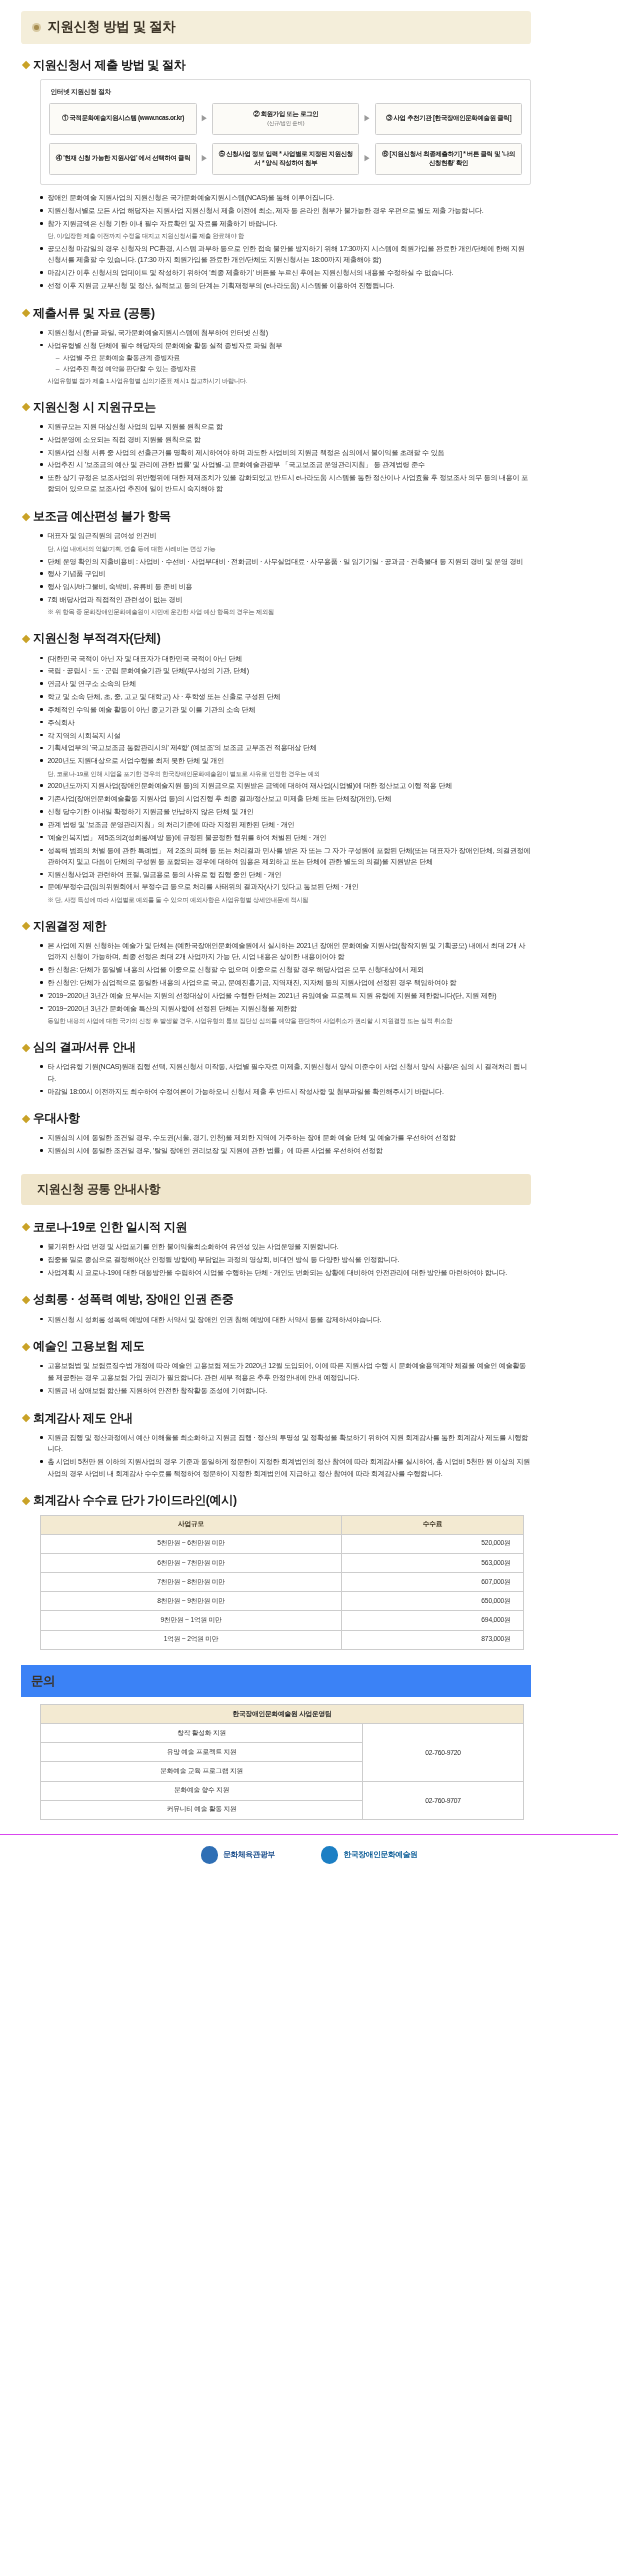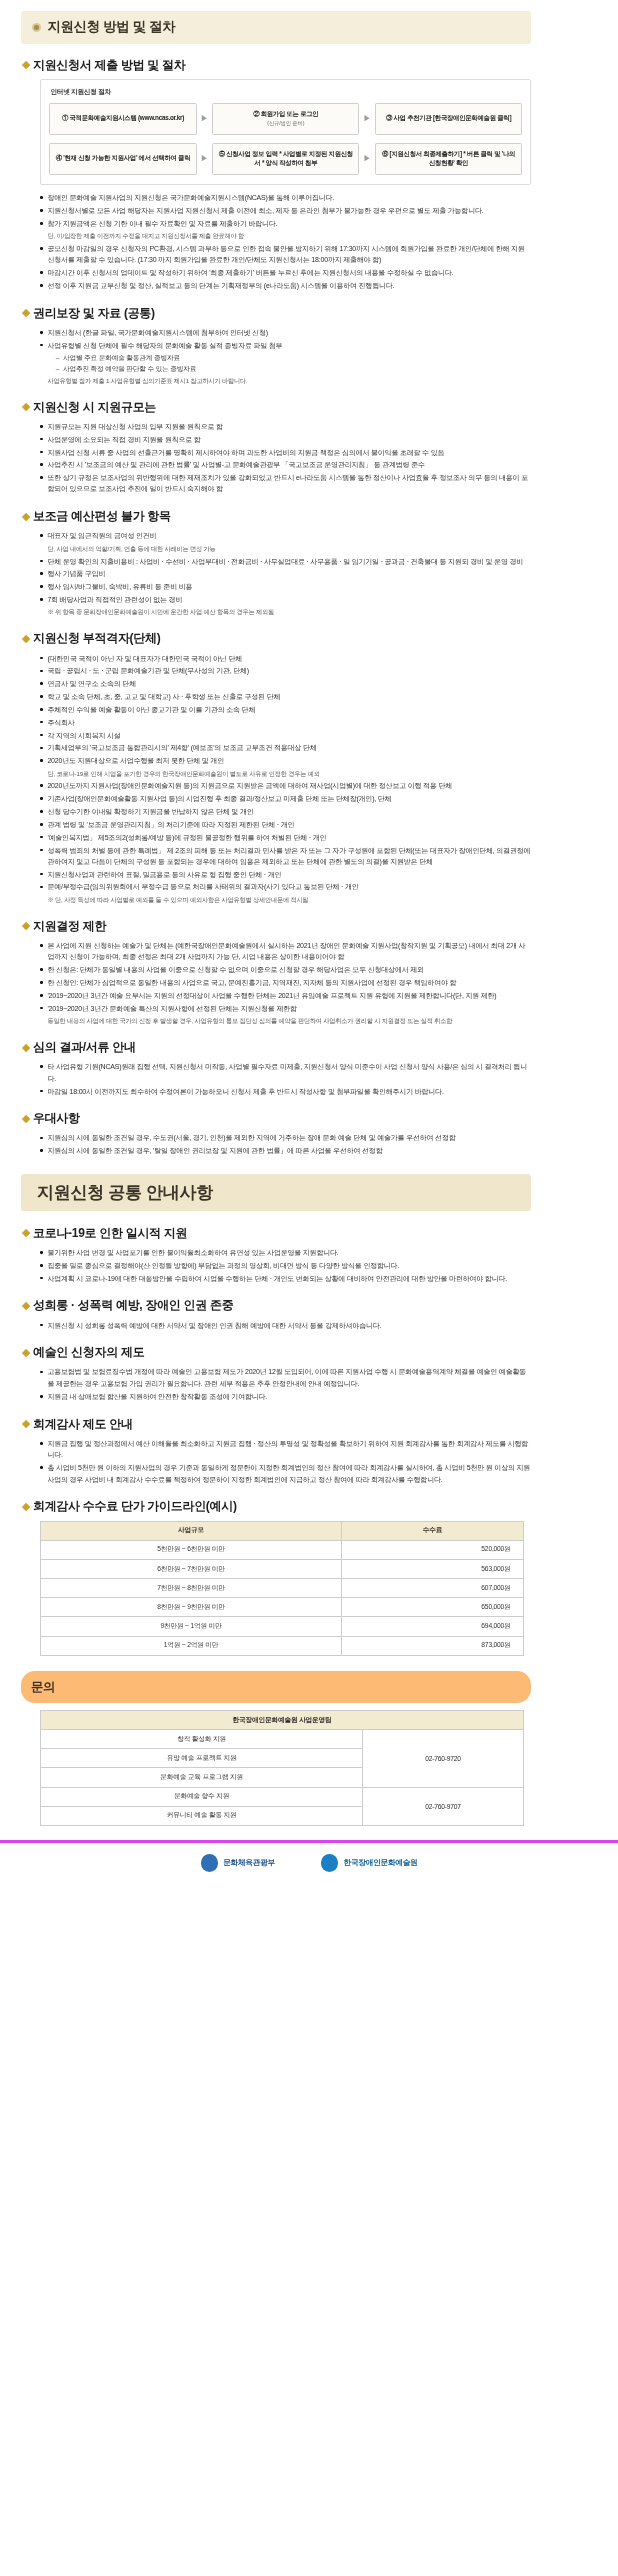--- a/index.html
+++ b/index.html
@@ -187,26 +187,26 @@
   
   .sec2-bar {
     background: #f0e6cc;
     border-radius: 3.1px;
     padding: 7.2px 10.3px;
     display: flex;
     align-items: center;
     gap: 6.2px;
     margin: 17.5px 0 8.2px 0;
   }
-  .sec2-bar h1 { font-size: 17px; margin: 0; color: #3c3427; letter-spacing:-0.3px;}
+  .sec2-bar h1 { font-size: 12px; margin: 0; color: #3c3427; letter-spacing:-0.3px;}
 
   
   .sec3-bar {
-    background: #fdba74;
-    border-radius: 14px;
+    background: #3b82f6;
+    border-radius: 0;
     padding: 7.2px 10.3px;
     margin: 15.5px 0 7.2px 0;
   }
   .sec3-bar h1 { font-size: 12.4px; margin: 0; color: #3a3228; letter-spacing:-0.3px;}
 
   table.contact {
     border-collapse: collapse;
     width: calc(100% - 27px);
     margin: 3.1px 0 13.4px 19.6px;
     font-size: 6.7px;
@@ -217,21 +217,21 @@
     text-align: center;
     letter-spacing: -0.2px;
   }
   table.contact thead th {
     background: #f3ead2;
     font-weight: bold;
   }
 
   
   .footer {
-    border-top: 3px solid #d946ef;
+    border-top: 1px solid #d946ef;
     margin-top: 14px;
     padding: 11.3px 20.6px 15.5px 20.6px;
     display: flex;
     justify-content: center;
     align-items: center;
     gap: 46px;
   }
   .logo { display: flex; align-items: center; gap: 5.2px; }
   .logo .mark {
     width: 17.5px; height: 17.5px; border-radius: 50%;
@@ -304,21 +304,21 @@
   <div class="note">단, 이/입장한 제출 이전까지 수정을 대지고 지원신청서를 제출 완료해야 함</div>
 
   <ul class="lv1">
     <li>공모신청 마감일의 경우 신청자의 PC환경, 시스템 과부하 등으로 인한 접속 불안을 방지하기 위해 17:30까지 시스템에 회원가입을 완료한 개인/단체에 한해 지원신청서를 제출할 수 있습니다. (17:30 까지 회원가입을 완료한 개인/단체도 지원신청서는 18:00까지 제출해야 함)</li>
     <li>마감시간 이후 신청서의 업데이트 및 작성하기 위하여 '최종 제출하기' 버튼을 누르신 후에는 지원신청서의 내용을 수정하실 수 없습니다.</li>
     <li>선정 이후 지원금 교부신청 및 정산, 실적보고 등의 단계는 기획재정부의 (e나라도움) 시스템을 이용하여 진행됩니다.</li>
   </ul>
 
   <div class="h2">
     <span class="sq"></span>
-    <span>권리보장 및 자료 (공통)</span>
+    <span>제출서류 및 자료 (공통)</span>
   </div>
   <ul class="lv1">
     <li>지원신청서 (한글 파일, 국가문화예술지원시스템에 첨부하여 인터넷 신청)</li>
     <li>사업유형별 신청 단체에 필수 해당자의 문화예술 활동 실적 증빙자료 파일 첨부</li>
   </ul>
   <ul class="lv2" style="margin-left:27px">
     <li>사업별 주요 문화예술 활동관계 증빙자료</li>
     <li>사업추진 확정 예약을 판단할 수 있는 증빙자료</li>
   </ul>
   <div class="note">사업유형별 참가 제출 1.사업유형별 심의기준표 제시1 참고하시기 바랍니다.</div>
@@ -428,21 +428,21 @@
   <div class="h2">
     <span class="sq"></span>
     <span>성희롱 · 성폭력 예방, 장애인 인권 존중</span>
   </div>
   <ul class="lv1">
     <li>지원신청 시 성희롱 성폭력 예방에 대한 서약서 및 장애인 인권 침해 예방에 대한 서약서 등을 강제하셔야습니다.</li>
   </ul>
 
   <div class="h2">
     <span class="sq"></span>
-    <span>예술인 신청자의 제도</span>
+    <span>예술인 고용보험 제도</span>
   </div>
   <ul class="lv1">
     <li>고용보험법 및 보험료징수법 개정에 따라 예술인 고용보험 제도가 2020년 12월 도입되어, 이에 따른 지원사업 수행 시 문화예술용역계약 체결을 예술인 예술활동을 제공한는 경우 고용보험 가입 권리가 필요합니다. 관련 세부 적용은 추후 안정안내에 안내 예정입니다.</li>
   </ul>
 
   <ul class="lv1">
     <li>지원금 내 상애보험 합산을 지원하여 안전한 창작활동 조성에 기여합니다.</li>
   </ul>
 
   <div class="h2">

